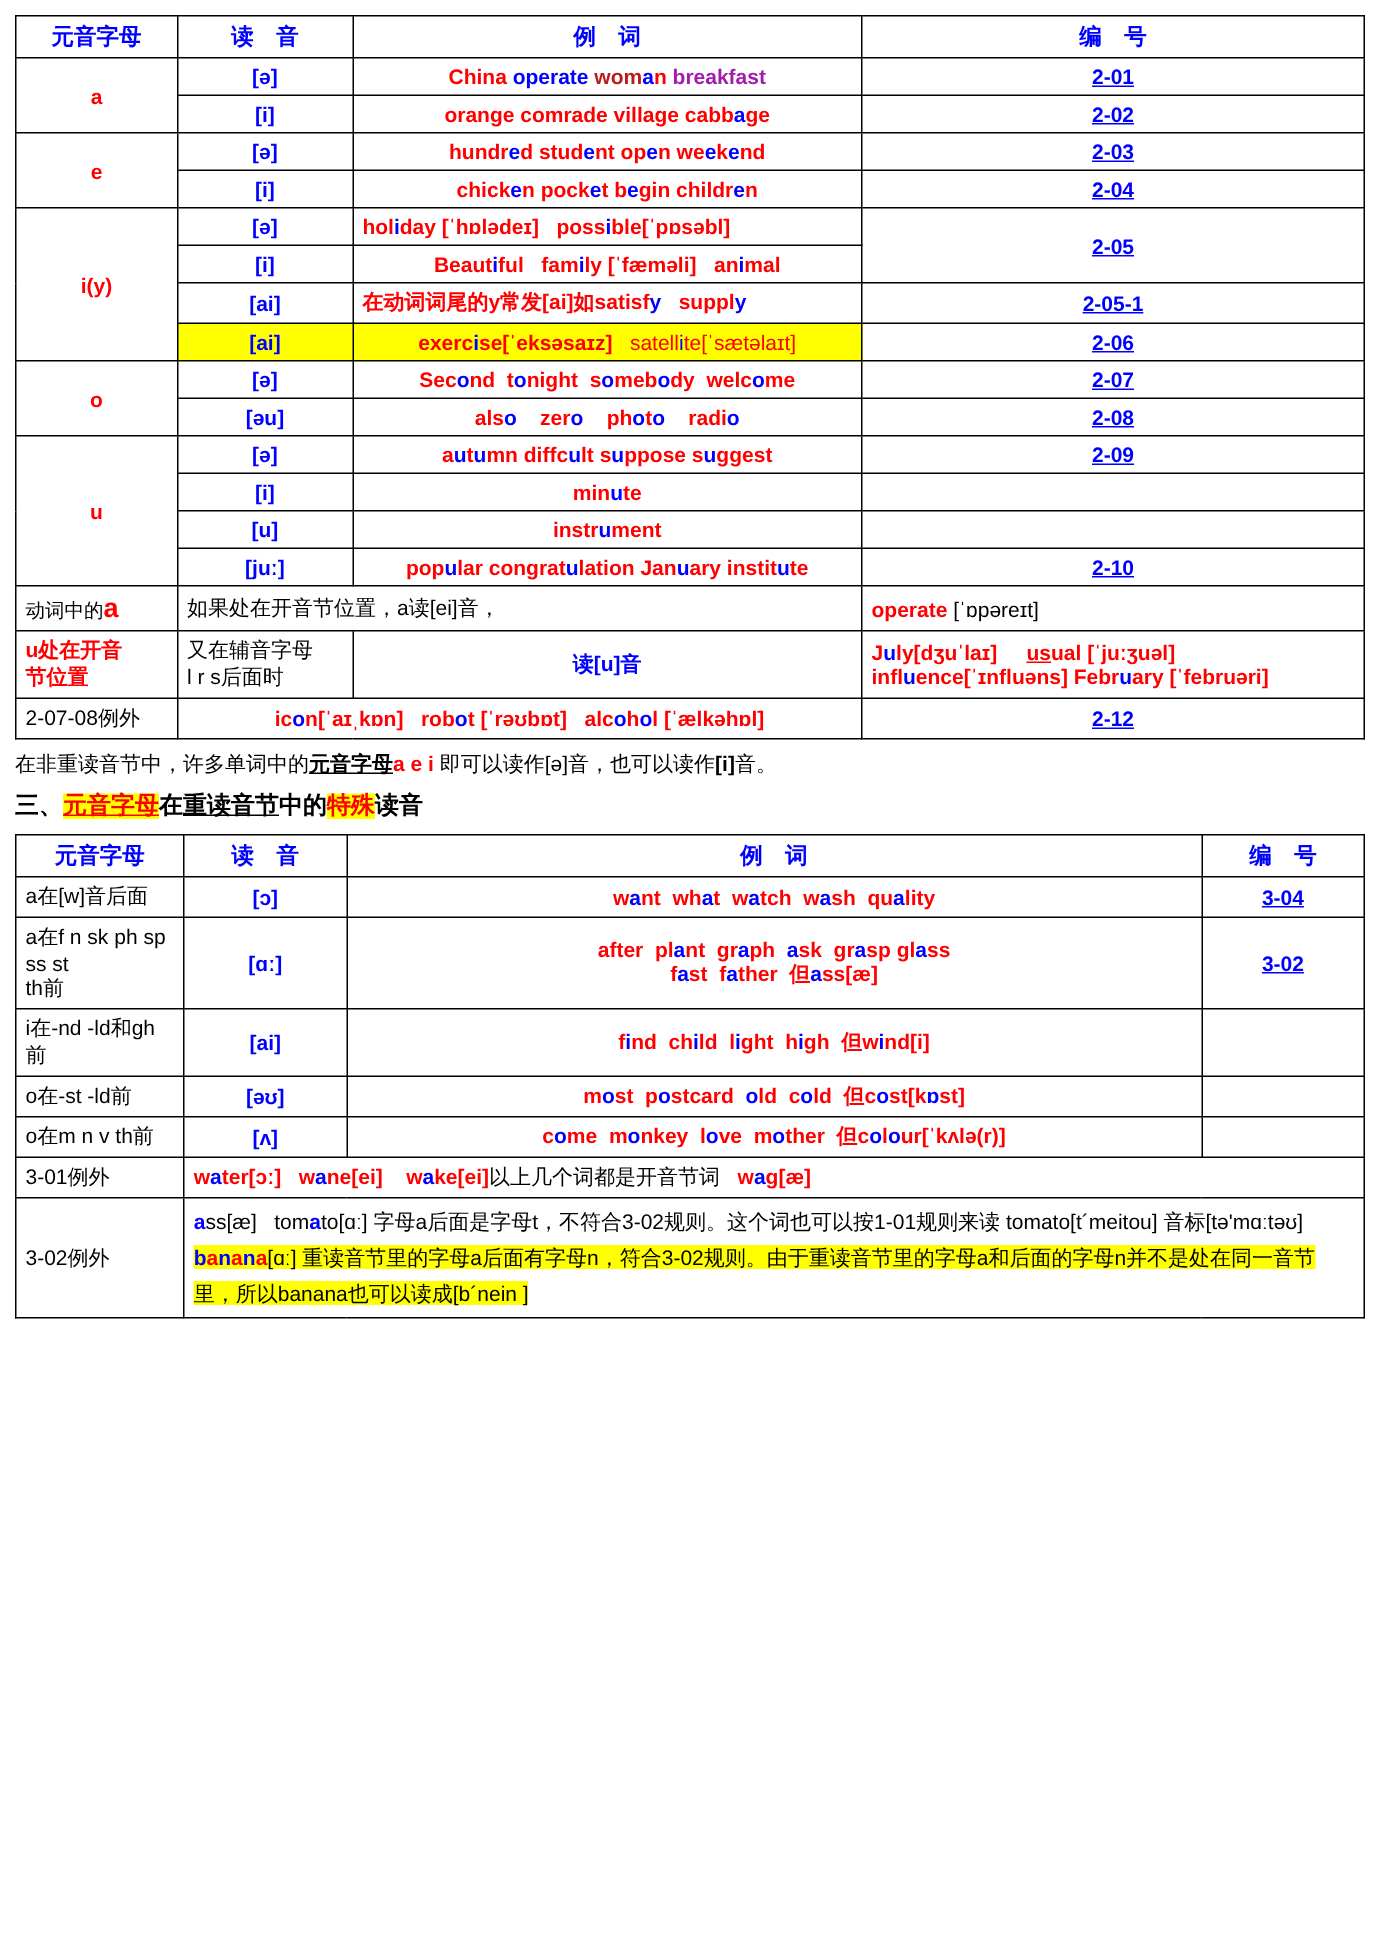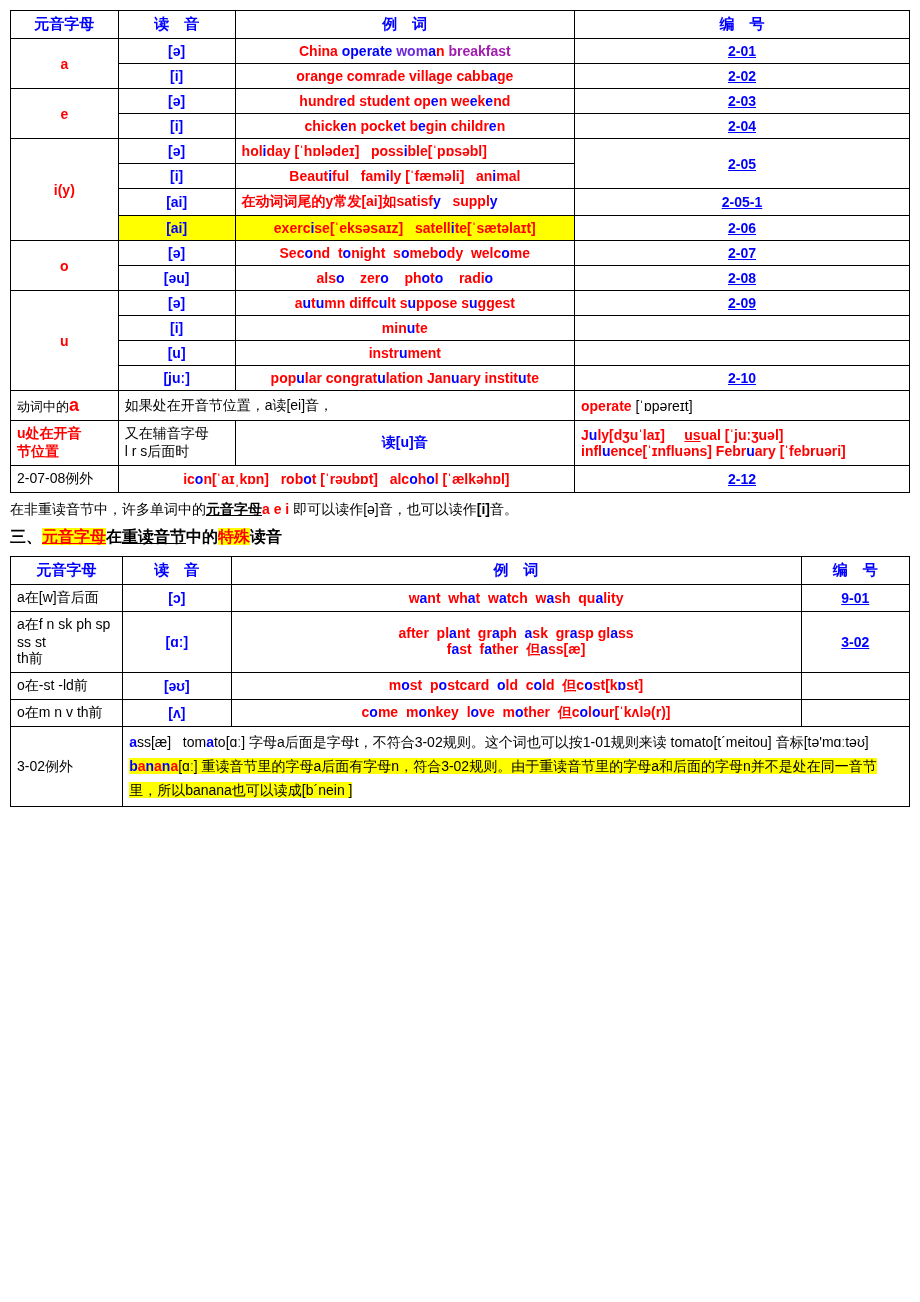--- a/index.html
+++ b/index.html
@@ -64,21 +64,21 @@
     </tr>
   </thead>
   <tbody>
 
     <tr>
       <td rowspan="2" class="red-bold">a</td>
       <td class="blue-bold">[ə]</td>
       <td class="example-cell">
         <span style="color:#f00;font-weight:bold;">China</span>
         <span style="color:#00f;font-weight:bold;"> operate </span>
-        <span style="color:#6d28d9;font-weight:bold;">wom</span><span style="color:#00f;font-weight:bold;">a</span><span style="color:#f00;font-weight:bold;">n </span>
+        <span style="color:#b91c1c;font-weight:bold;">wom</span><span style="color:#00f;font-weight:bold;">a</span><span style="color:#f00;font-weight:bold;">n </span>
         <span style="color:#a21caf;font-weight:bold;"> breakfast</span>
       </td>
       <td class="num-cell">2-01</td>
     </tr>
     <tr>
       <td class="blue-bold">[i]</td>
       <td class="example-cell">
         orange  comrade  village  cabb<span style="color:#00f;font-weight:bold;">a</span>ge
       </td>
       <td class="num-cell">2-02</td>
@@ -117,21 +117,21 @@
     <tr>
       <td class="blue-bold">[ai]</td>
       <td class="example-cell left-align">
         在动词词尾的y常发[ai]如satisf<span style="color:#00f;font-weight:bold;">y</span>&nbsp;&nbsp; suppl<span style="color:#00f;font-weight:bold;">y</span>
       </td>
       <td class="num-cell">2-05-1</td>
     </tr>
     <tr>
       <td class="blue-bold yellow-bg">[ai]</td>
       <td class="example-cell yellow-bg">
-        <span style="color:#f00;font-weight:bold;">exerc<span style="color:#00f;">i</span>se[ˈeksəsaɪz]</span>&nbsp;&nbsp; <span style="color:#f00;font-weight:bold;">satell<span style="color:#00f;">i</span>te[ˈsætəlaɪt]</span>
+        <span style="color:#f00;font-weight:bold;">exerc<span style="color:#00f;">i</span>se[ˈeksəsaɪz]</span>&nbsp;&nbsp; <span style="color:#f00;font-weight:normal;">satell<span style="color:#00f;">i</span>te[ˈsætəlaɪt]</span>
       </td>
       <td class="num-cell">2-06</td>
     </tr>
 
     <tr>
       <td rowspan="2" class="red-bold">o</td>
       <td class="blue-bold">[ə]</td>
       <td class="example-cell">
         Sec<span style="color:#00f;font-weight:bold;">o</span>nd&nbsp; t<span style="color:#00f;font-weight:bold;">o</span>night&nbsp; s<span style="color:#00f;font-weight:bold;">o</span>meb<span style="color:#00f;font-weight:bold;">o</span>dy&nbsp; welc<span style="color:#00f;font-weight:bold;">o</span>me
       </td>
@@ -230,49 +230,66 @@
       <th>编　号</th>
     </tr>
   </thead>
   <tbody>
     <tr>
       <td class="left-align">a在[w]音后面</td>
       <td class="blue-bold">[ɔ]</td>
       <td class="example-cell">
         w<span style="color:#00f;font-weight:bold;">a</span>nt&nbsp; wh<span style="color:#00f;font-weight:bold;">a</span>t&nbsp; w<span style="color:#00f;font-weight:bold;">a</span>tch&nbsp; w<span style="color:#00f;font-weight:bold;">a</span>sh&nbsp; qu<span style="color:#00f;font-weight:bold;">a</span>lity
       </td>
-      <td class="num-cell">9-01</td>
+      <td class="num-cell">3-04</td>
     </tr>
     <tr>
       <td class="left-align">a在f n sk ph sp ss st<br>th前</td>
       <td class="blue-bold">[ɑː]</td>
       <td class="example-cell">
         <span style="font-weight:bold;color:#f00;">after&nbsp; pl<span style="color:#00f;">a</span>nt&nbsp; gr<span style="color:#00f;">a</span>ph&nbsp; <span style="color:#00f;">a</span>sk&nbsp; gr<span style="color:#00f;">a</span>sp</span>
         <span style="font-weight:bold;color:#f00;">  gl<span style="color:#00f;">a</span>ss</span><br>
         <span style="font-weight:bold;color:#f00;">f<span style="color:#00f;">a</span>st&nbsp; f<span style="color:#00f;">a</span>ther&nbsp; 但<span style="color:#00f;">a</span>ss[æ]</span>
       </td>
       <td class="num-cell">3-02</td>
     </tr>
     <tr>
+      <td class="left-align">i在-nd -ld和gh前</td>
+      <td class="blue-bold">[ai]</td>
+      <td class="example-cell">
+        f<span style="color:#00f;font-weight:bold;">i</span>nd&nbsp; ch<span style="color:#00f;font-weight:bold;">i</span>ld&nbsp; l<span style="color:#00f;font-weight:bold;">i</span>ght&nbsp; h<span style="color:#00f;font-weight:bold;">i</span>gh&nbsp; 但w<span style="color:#00f;font-weight:bold;">i</span>nd[i]
+      </td>
+      <td></td>
+    </tr>
+    <tr>
       <td class="left-align">o在-st -ld前</td>
       <td class="blue-bold">[əʊ]</td>
       <td class="example-cell">
         m<span style="color:#00f;font-weight:bold;">o</span>st&nbsp; p<span style="color:#00f;font-weight:bold;">o</span>stcard&nbsp; <span style="color:#00f;font-weight:bold;">o</span>ld&nbsp; c<span style="color:#00f;font-weight:bold;">o</span>ld&nbsp; 但c<span style="color:#00f;font-weight:bold;">o</span>st[k<span style="color:#00f;font-weight:bold;">ɒ</span>st]
       </td>
       <td></td>
     </tr>
     <tr>
       <td class="left-align">o在m n v th前</td>
       <td class="blue-bold">[ʌ]</td>
       <td class="example-cell">
         c<span style="color:#00f;font-weight:bold;">o</span>me&nbsp; m<span style="color:#00f;font-weight:bold;">o</span>nkey&nbsp; l<span style="color:#00f;font-weight:bold;">o</span>ve&nbsp; m<span style="color:#00f;font-weight:bold;">o</span>ther&nbsp; 但c<span style="color:#00f;font-weight:bold;">o</span>l<span style="color:#00f;font-weight:bold;">o</span>ur[ˈkʌlə(r)]
       </td>
       <td></td>
     </tr>
 
+    <tr>
+      <td class="left-align">3-01例外</td>
+      <td colspan="3" class="left-align">
+        <span style="font-weight:bold;color:#f00;">w<span style="color:#00f;">a</span>ter[ɔː]</span>&nbsp;&nbsp;
+        <span style="font-weight:bold;color:#f00;">w<span style="color:#00f;">a</span>ne[ei]</span>&nbsp;&nbsp;&nbsp;
+        <span style="font-weight:bold;color:#f00;">w<span style="color:#00f;">a</span>ke[ei]</span>以上几个词都是开音节词&nbsp;&nbsp;
+        <span style="font-weight:bold;color:#f00;">w<span style="color:#00f;">a</span>g[æ]</span>
+      </td>
+    </tr>
 
     <tr>
       <td class="left-align">3-02例外</td>
       <td colspan="3" class="left-align" style="line-height:1.7;">
         <span style="color:#00f;font-weight:bold;">a</span>ss[æ]&nbsp;&nbsp;
         tom<span style="color:#00f;font-weight:bold;">a</span>to[ɑː] 字母a后面是字母t，不符合3-02规则。这个词也可以按1-01规则来读 tomato[t´meitou] 音标[tə'mɑːtəʊ]<br>
         <span style="background-color:#ff0;"><span style="color:#00f;font-weight:bold;">b<span style="color:#f00;font-weight:bold;">a</span>n<span style="color:#f00;font-weight:bold;">a</span>n<span style="color:#f00;font-weight:bold;">a</span></span>[ɑː] 重读音节里的字母a后面有字母n，符合3-02规则。由于重读音节里的字母a和后面的字母n并不是处在同一音节里，所以banana也可以读成[b´nein ]</span>
       </td>
     </tr>
   </tbody>

